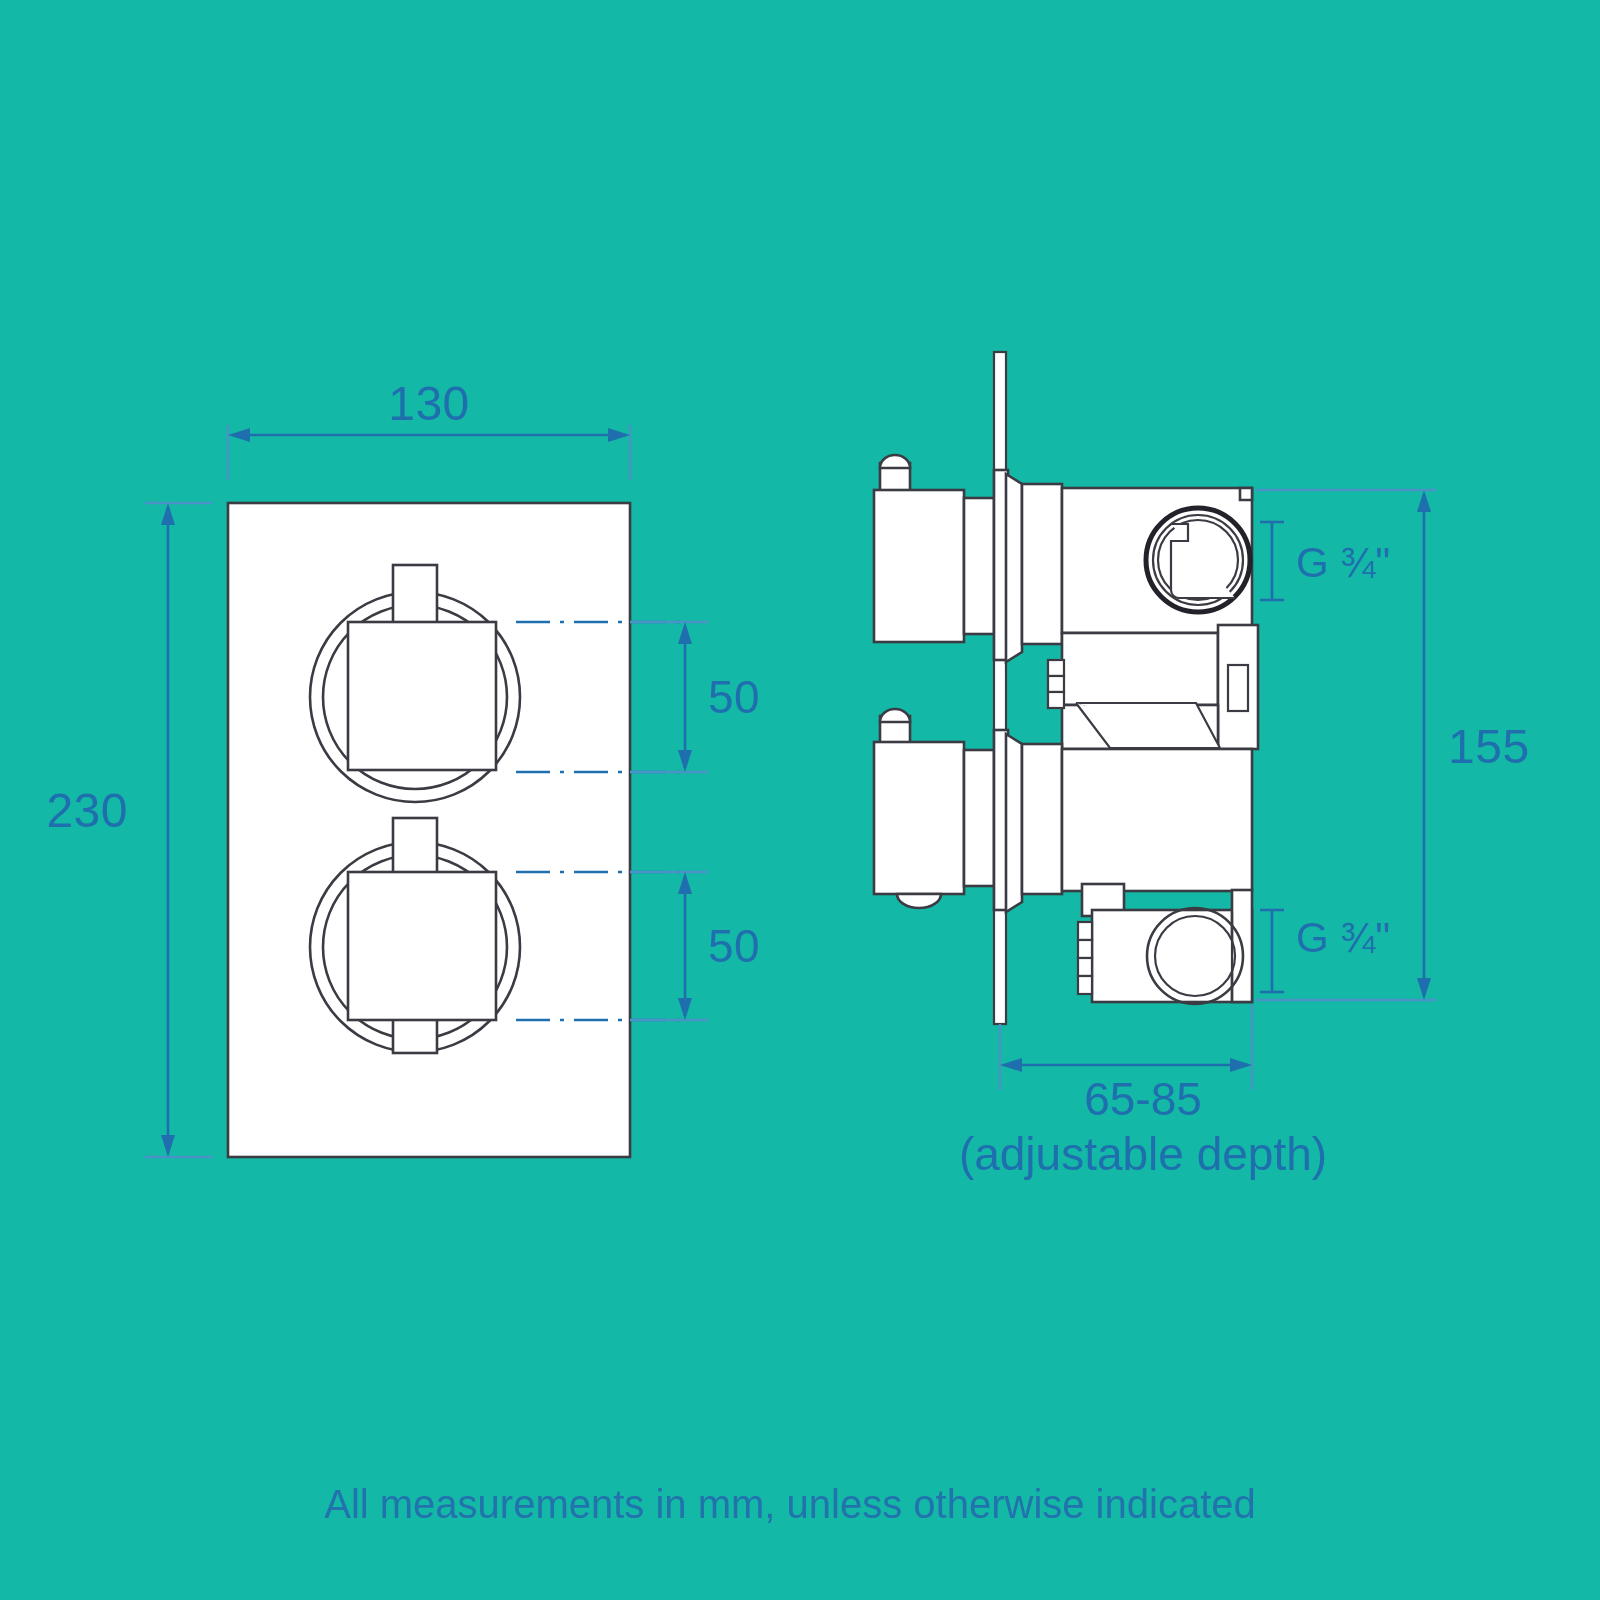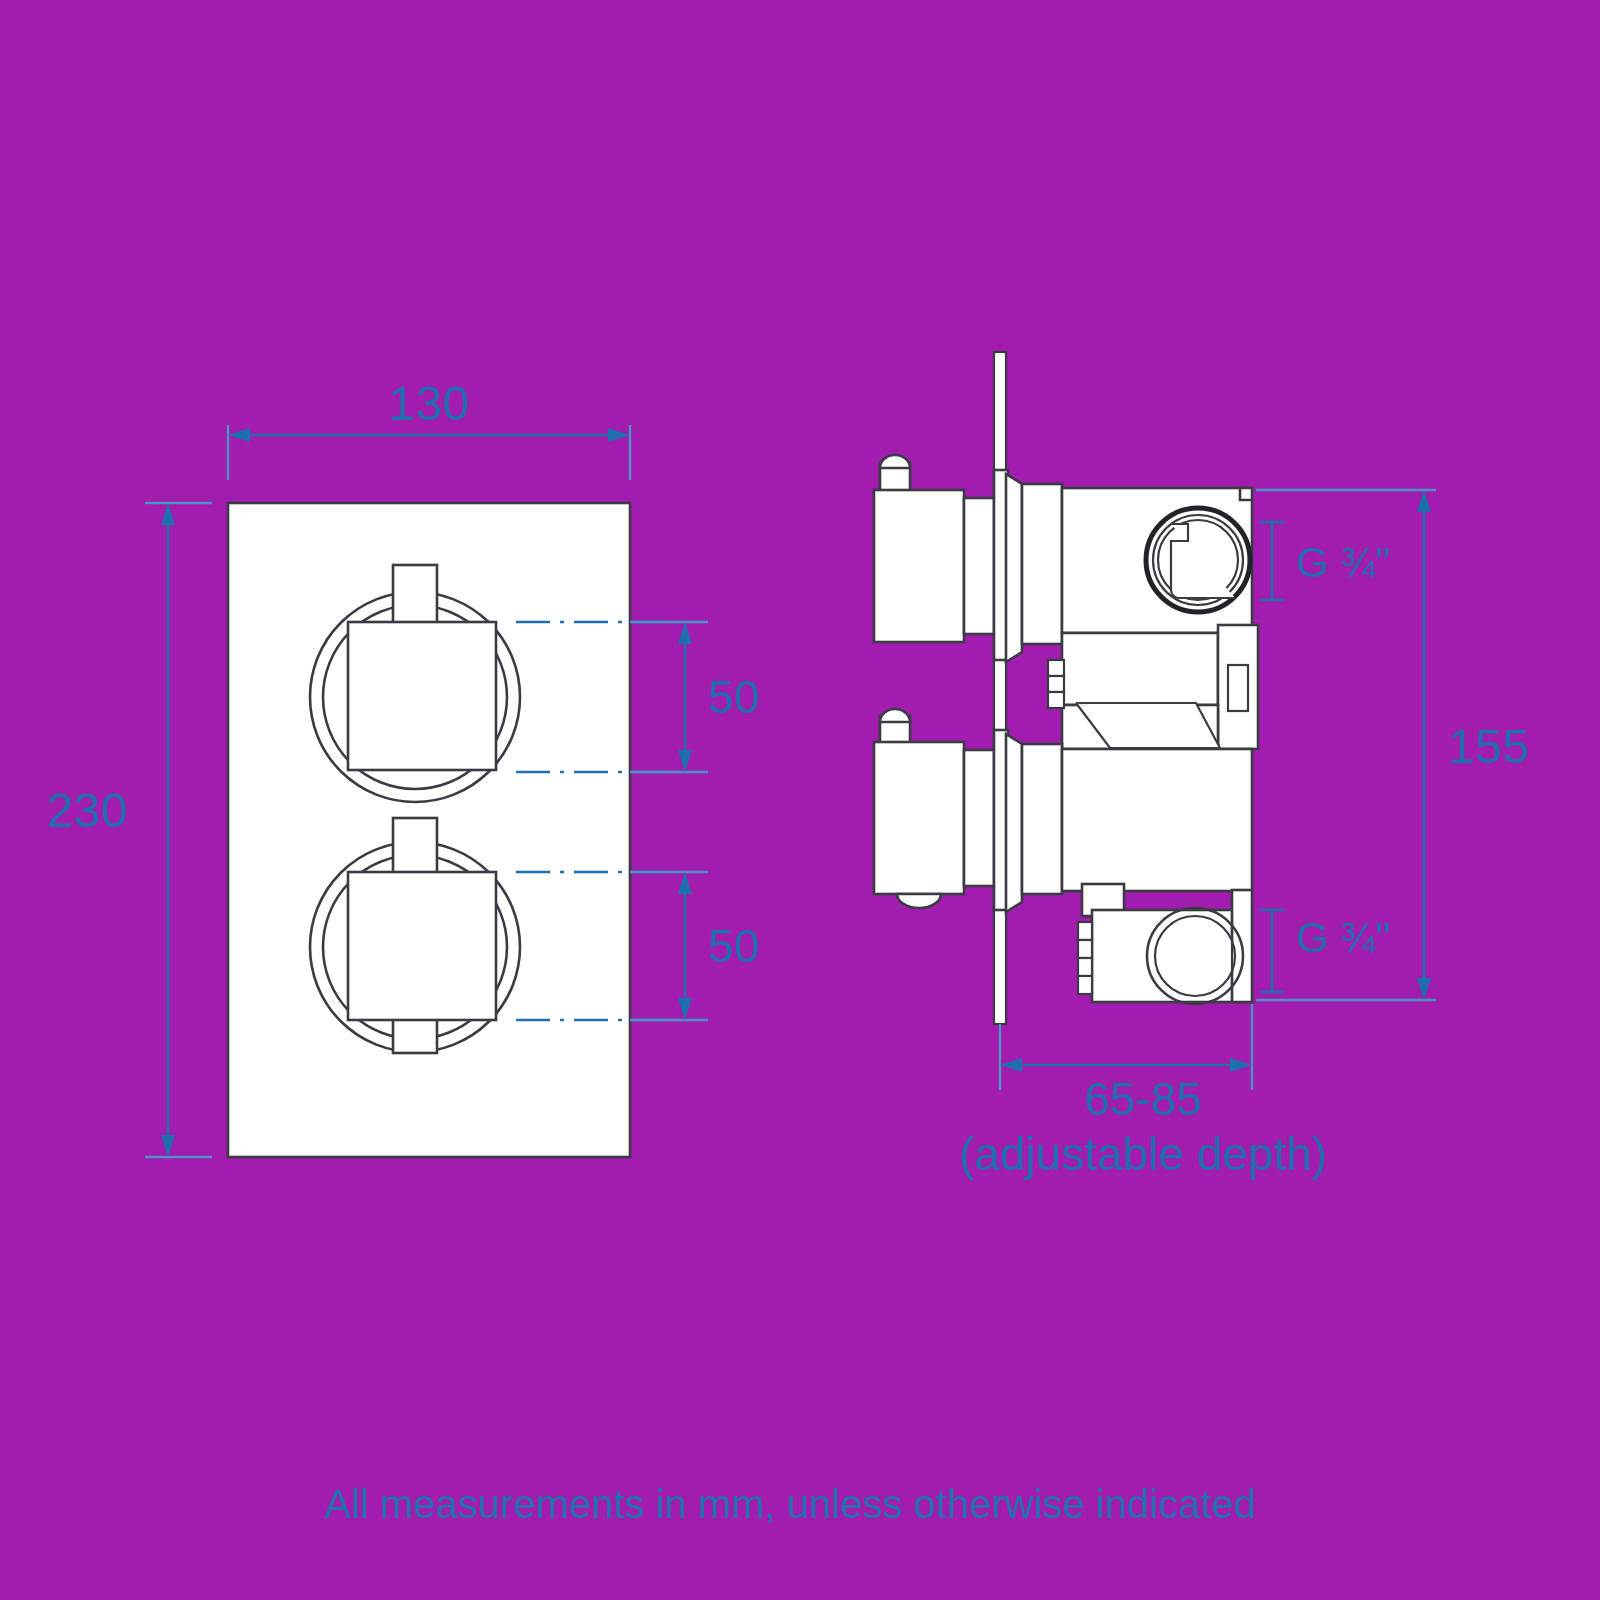--- a/index.html
+++ b/index.html
@@ -5,21 +5,21 @@
 <style>
   html, body {
     margin: 0;
     padding: 0;
     background: #e2eefb;
   }
   #page {
     position: relative;
     width: 1600px;
     height: 1600px;
-    background: #a21caf;
+    background: #14b8a6;
     font-family: "Liberation Sans", sans-serif;
     overflow: hidden;
   }
   svg.drawing {
     position: absolute;
     left: 0;
     top: 0;
     width: 1600px;
     height: 1600px;
     display: block;

